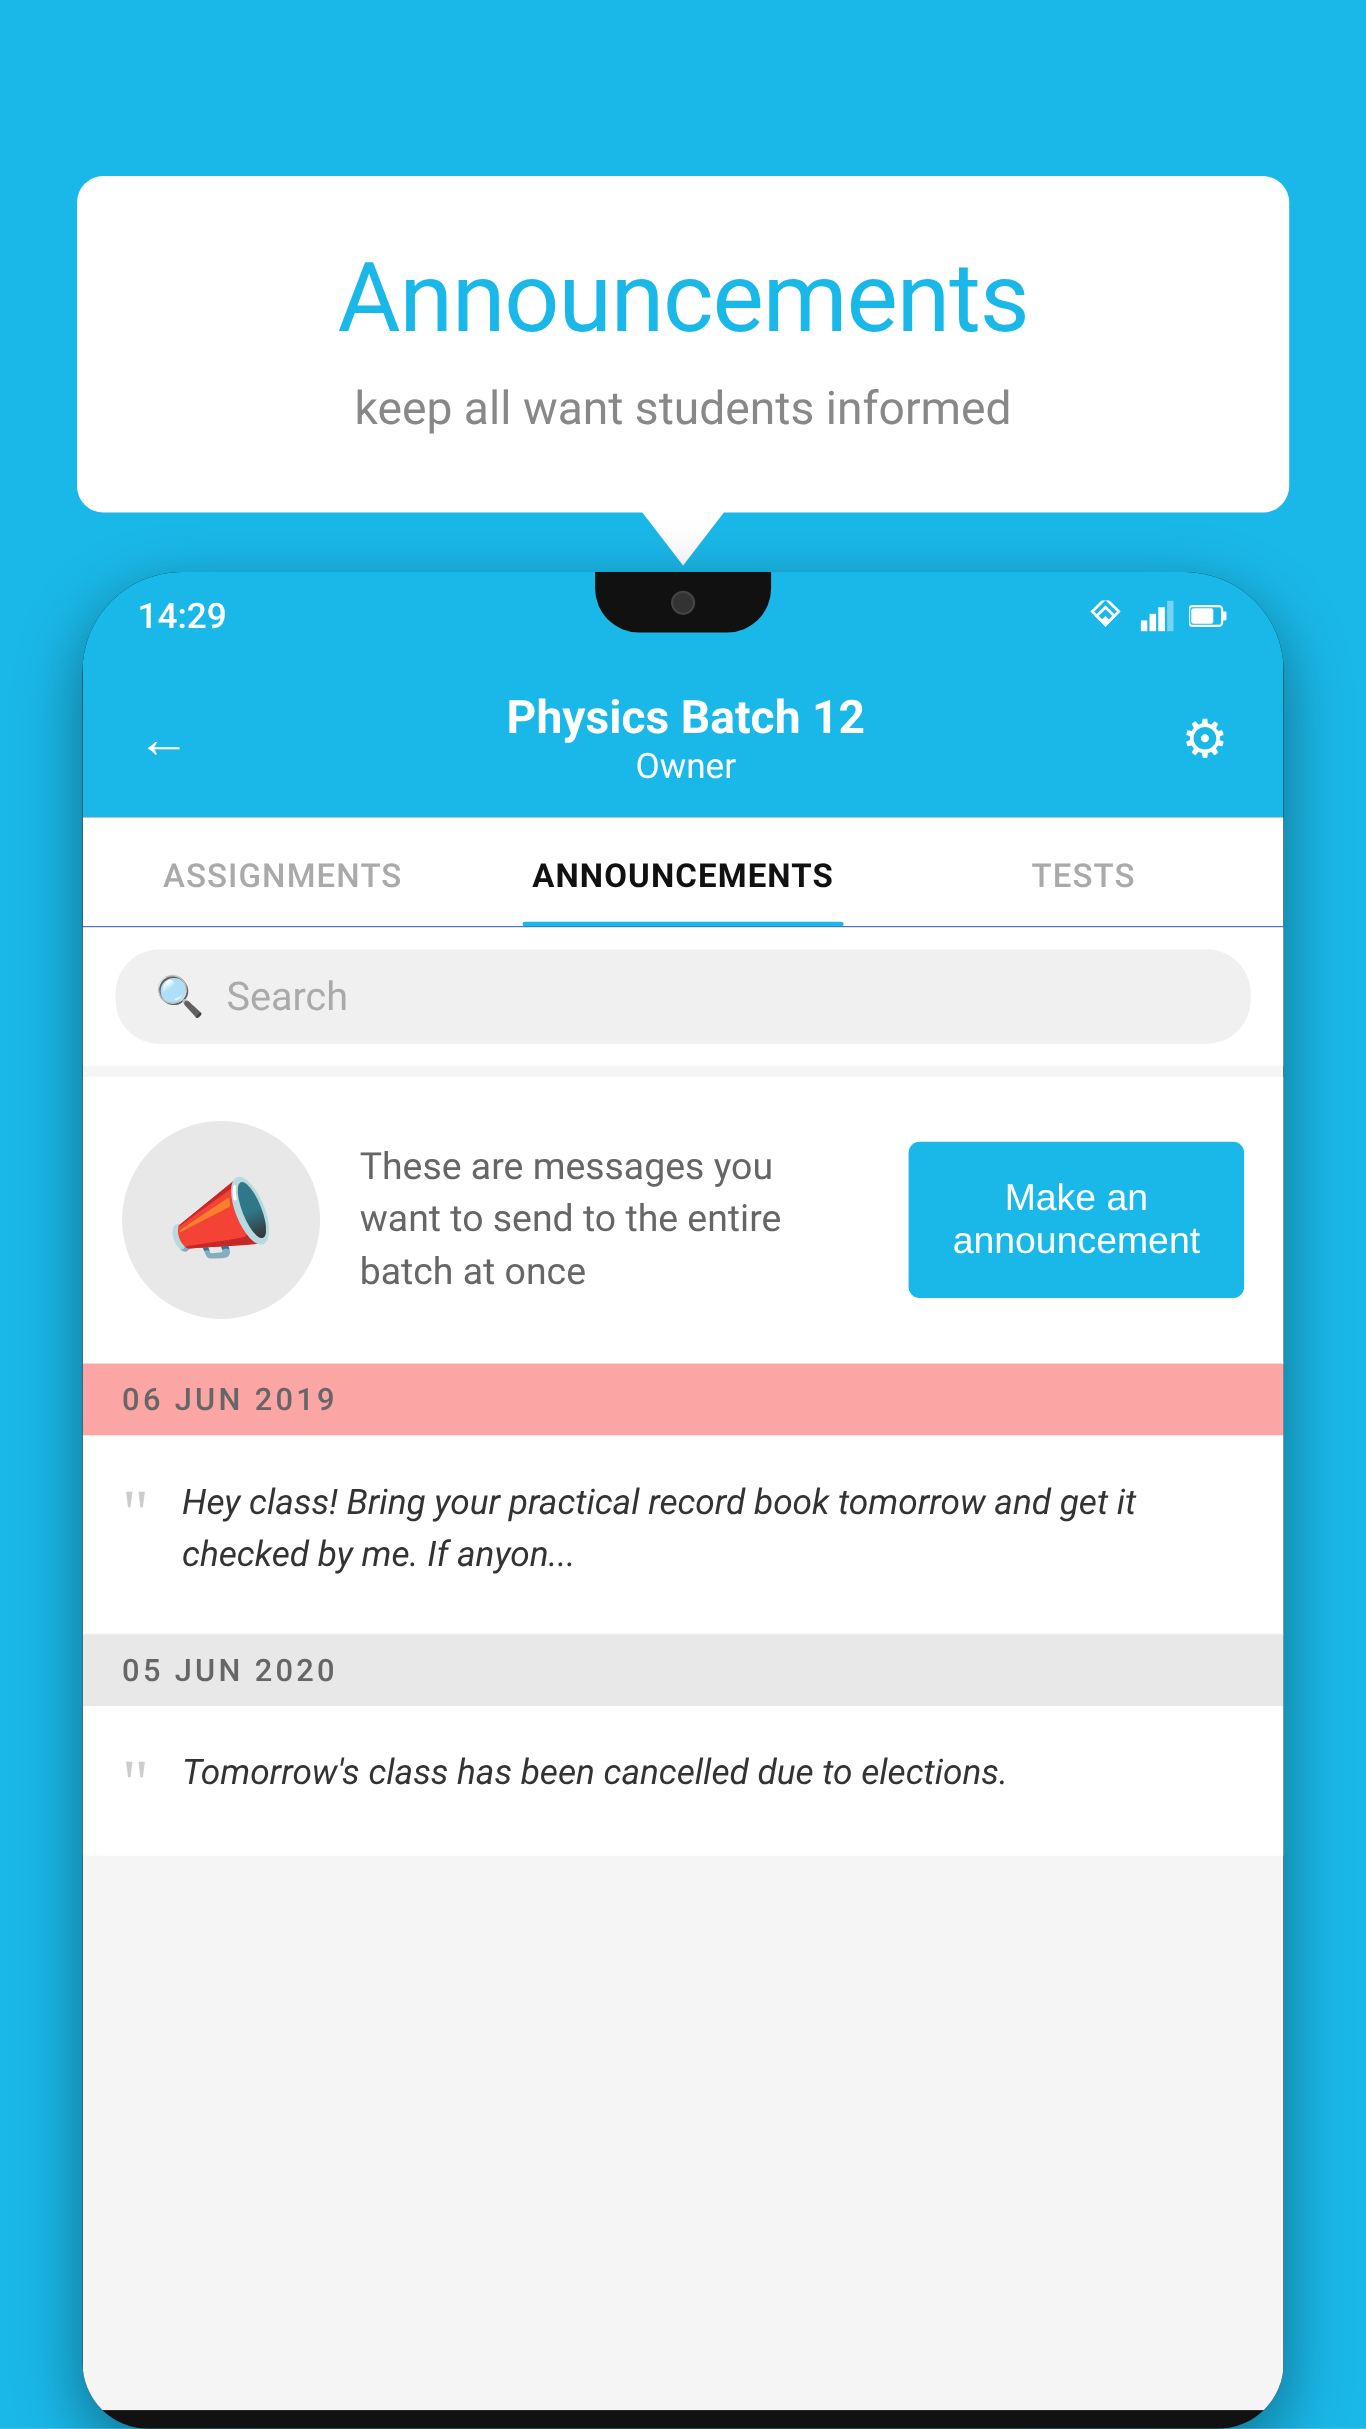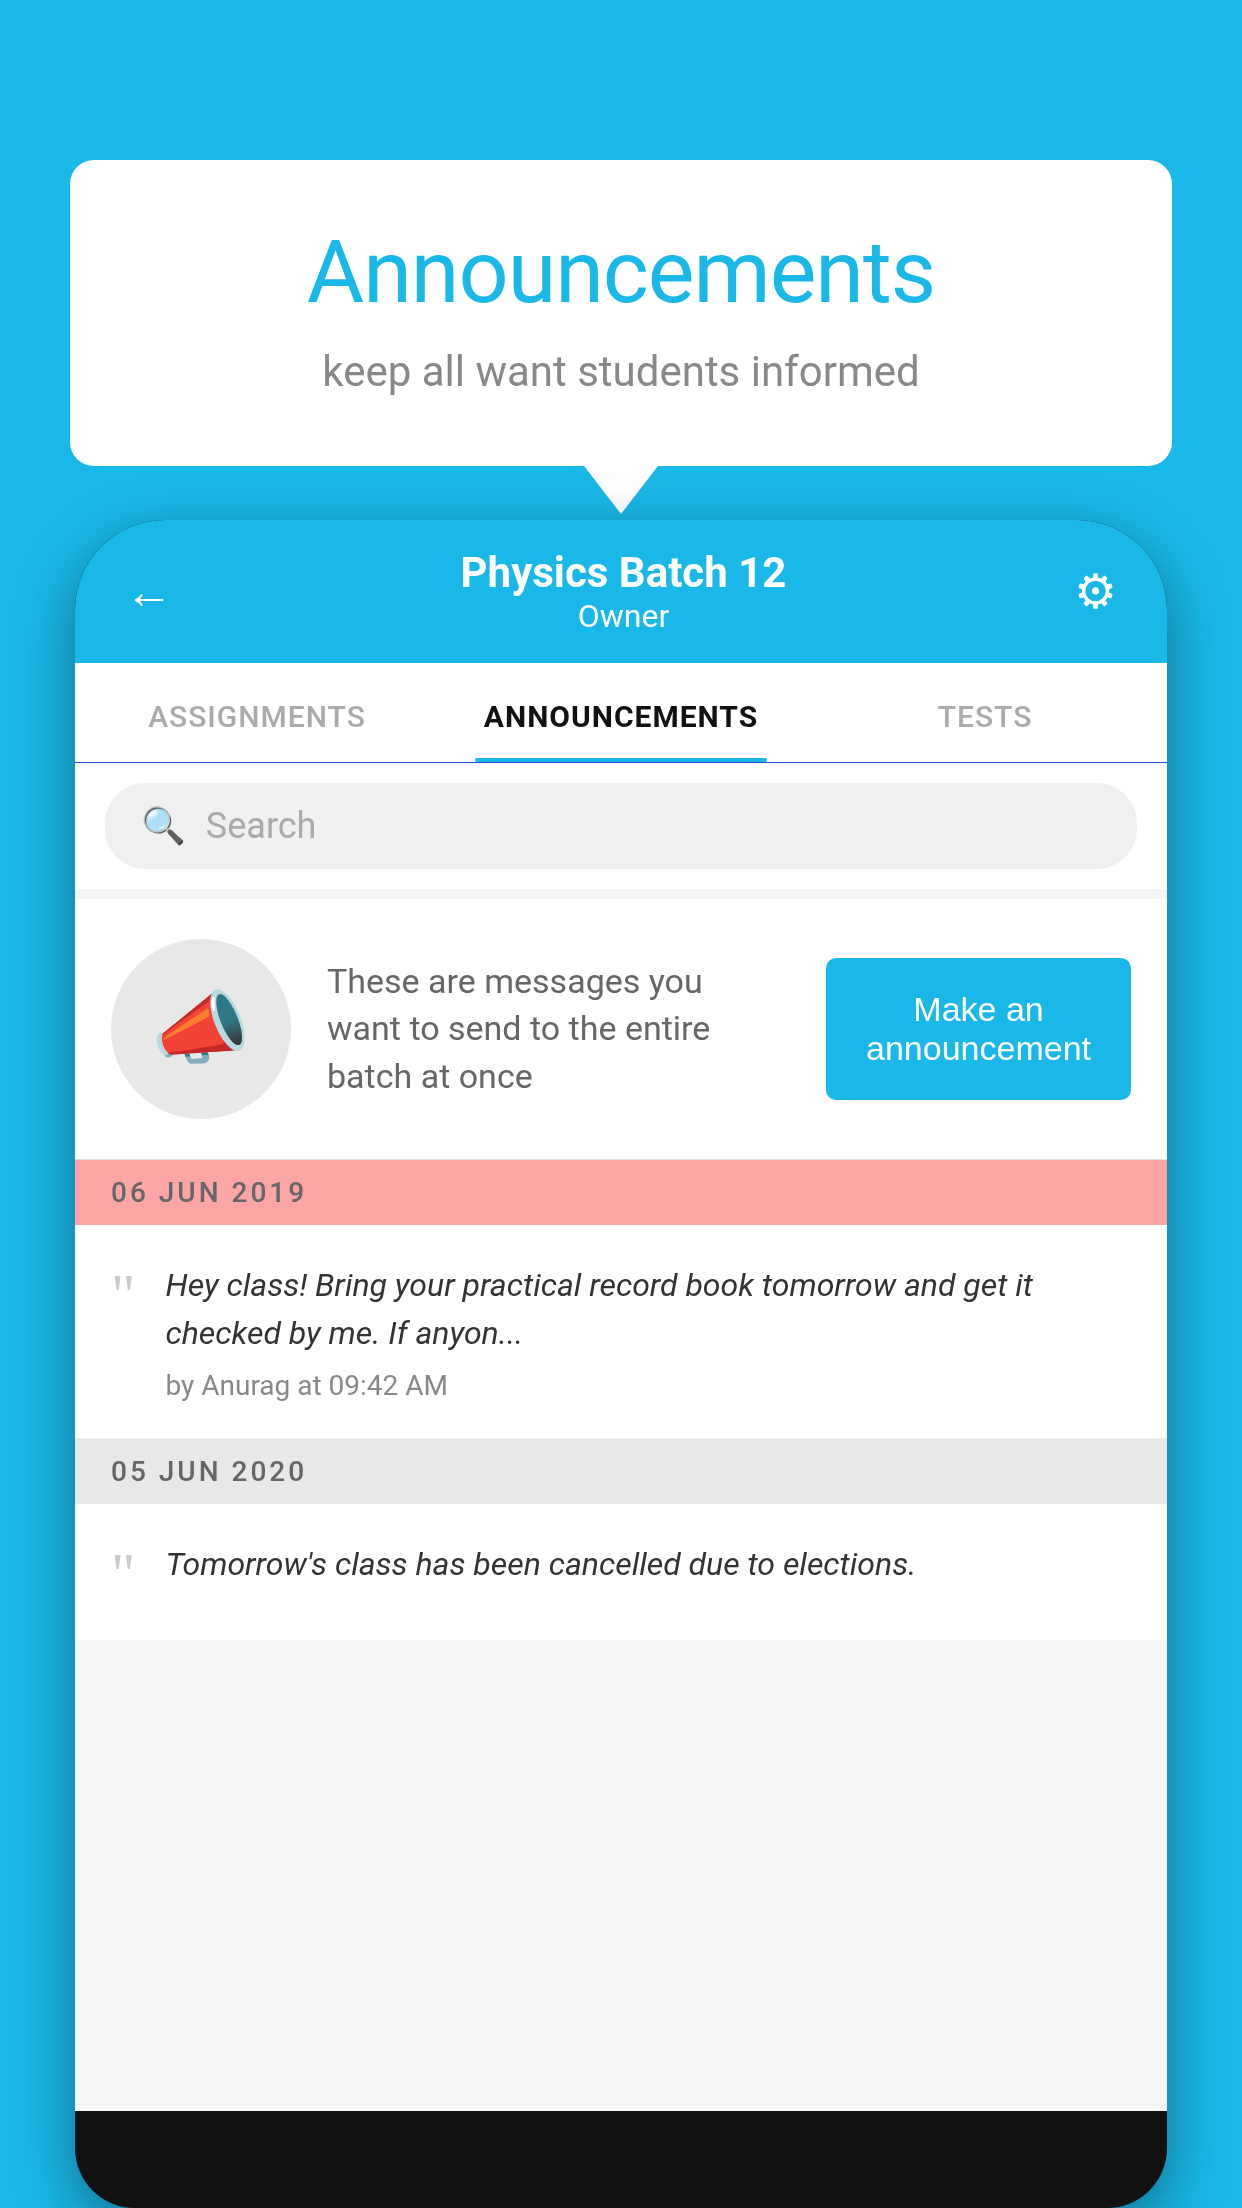--- a/index.html
+++ b/index.html
@@ -357,20 +357,47 @@
 <div class="speech-bubble-container">
   <div class="speech-bubble">
     <div class="title">Announcements</div>
     <div class="subtitle">keep all want students informed</div>
   </div>
 </div>
 
 <div class="phone-frame">
   <div class="phone-screen">
 
+    <div class="phone-notch-bar">
+      <span class="status-time">14:29</span>
+      <div class="notch">
+        <div class="notch-camera"></div>
+      </div>
+      <div class="status-icons">
+
+        <svg width="36" height="28" viewBox="0 0 36 28">
+          <path d="M18 22 L22 18 L18 14 L14 18 Z" fill="white"></path>
+          <path d="M18 22 L26 14 L18 6 L10 14 Z" fill="none" stroke="white" stroke-width="2.5" fill-opacity="0"></path>
+          <path d="M18 22 L30 10 L18 -2 L6 10 Z" fill="none" stroke="white" stroke-width="2.5" fill-opacity="0.4"></path>
+        </svg>
+
+        <svg width="30" height="28" viewBox="0 0 30 28">
+          <rect x="0" y="18" width="6" height="10" fill="white"></rect>
+          <rect x="8" y="12" width="6" height="16" fill="white"></rect>
+          <rect x="16" y="6" width="6" height="22" fill="white"></rect>
+          <rect x="24" y="0" width="6" height="28" fill="white" opacity="0.4"></rect>
+        </svg>
+
+        <svg width="36" height="22" viewBox="0 0 36 22">
+          <rect x="0" y="2" width="30" height="18" rx="3" fill="none" stroke="white" stroke-width="2"></rect>
+          <rect x="30" y="7" width="4" height="8" rx="1" fill="white"></rect>
+          <rect x="2" y="4" width="20" height="14" rx="2" fill="white"></rect>
+        </svg>
+      </div>
+    </div>
 
     <div class="app-header">
       <span class="back-arrow">←</span>
       <div class="header-center">
         <div class="header-title">Physics Batch 12</div>
         <div class="header-subtitle">Owner</div>
       </div>
       <span class="gear-icon">⚙</span>
     </div>
 
@@ -404,21 +431,20 @@
           <button class="make-announcement-btn">Make an announcement</button>
         </div>
       </div>
 
       <div class="date-separator">06  JUN  2019</div>
 
       <div class="announcement-item">
         <div class="quote-icon">"</div>
         <div class="announcement-text-block">
           <div class="announcement-text">Hey class! Bring your practical record book tomorrow and get it checked by me. If anyon...</div>
-          <div class="announcement-by">by Anurag at 09:42 AM</div>
         </div>
       </div>
 
       <div class="date-separator2">05  JUN  2020</div>
 
       <div class="announcement-item2">
         <div class="quote-icon">"</div>
         <div class="announcement-text-block">
           <div class="announcement-text2">Tomorrow's class has been cancelled due to elections.</div>
         </div>

